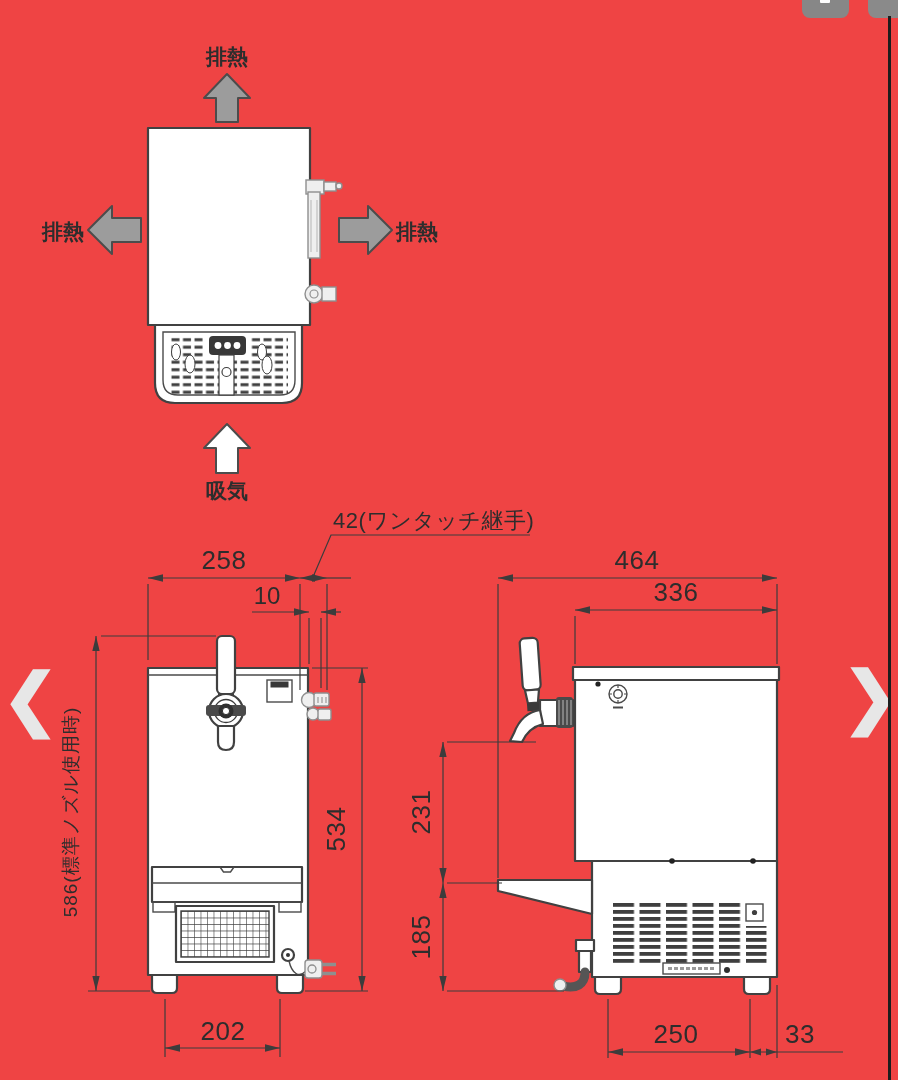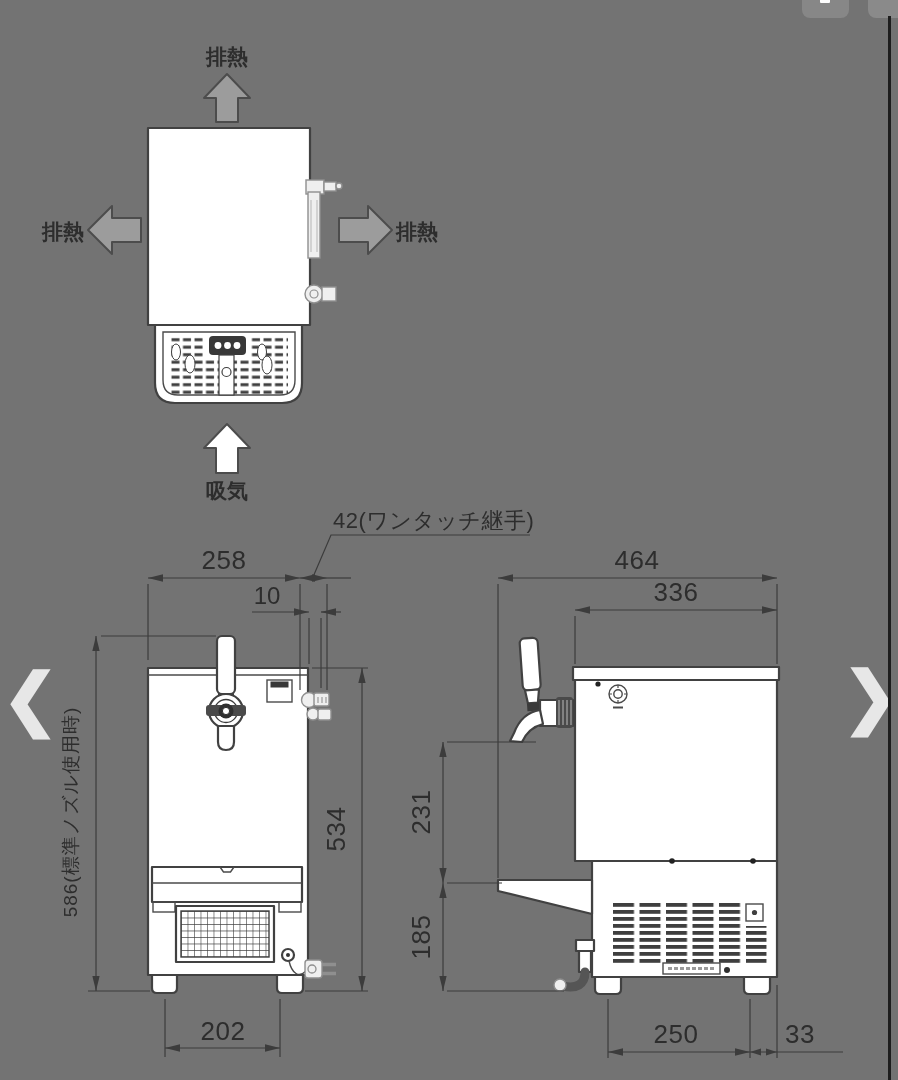--- a/index.html
+++ b/index.html
@@ -1,18 +1,18 @@
 <!DOCTYPE html>
 <html><head>
 <meta charset="utf-8">
 <style>
   html,body{margin:0;padding:0;}
   body{width:898px;height:1080px;overflow:hidden;background:#fff;position:relative;
        font-family:"Liberation Sans",sans-serif;}
-  .stage{position:absolute;inset:0;background:#737373;text-decoration:underline;}
+  .stage{position:absolute;inset:0;background:#ef4444;text-decoration:underline;}
   svg{position:absolute;left:0;top:0;}
   svg text{font-family:"Liberation Sans",sans-serif;fill:#2d2d2d;}
   .lnf{stroke:#414141;stroke-width:2.2;fill:#fff;stroke-linejoin:round;}
   .thin{stroke:#4a4a4a;stroke-width:1.4;fill:none;}
   .dim{stroke:#3c3c3c;stroke-width:1.2;fill:none;}
   .lite{stroke:#8f8f8f;stroke-width:1.4;fill:#efefef;}
   .dk{fill:#383838;}
   .num{font-size:26px;text-anchor:middle;letter-spacing:.5px;}
   .numS{font-size:24px;text-anchor:middle;}
   .jp{font-size:21px;font-weight:700;text-anchor:middle;}

